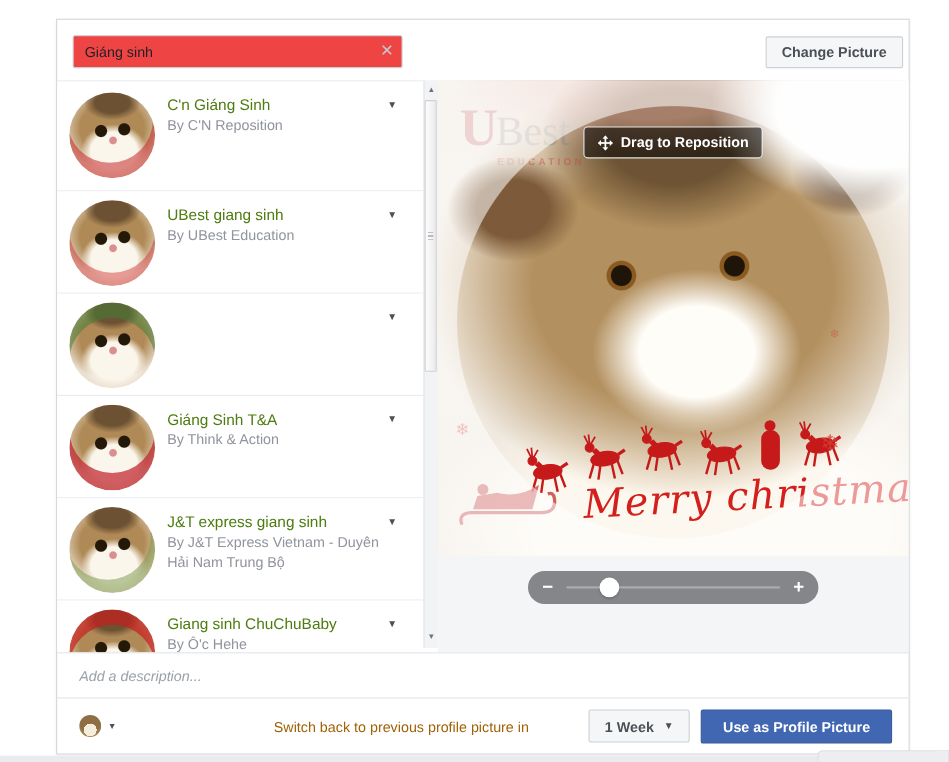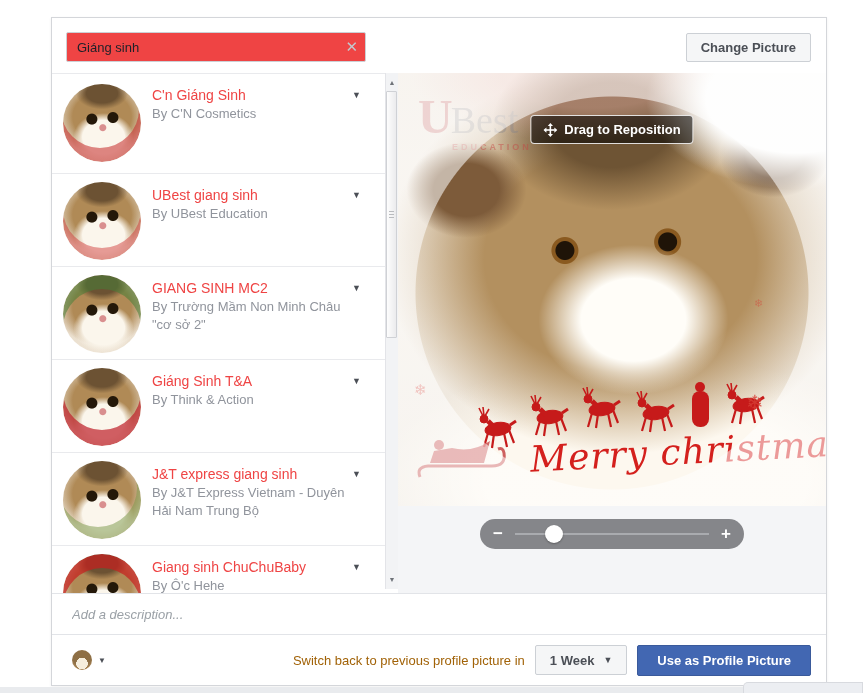--- a/index.html
+++ b/index.html
@@ -26,21 +26,21 @@
     padding:0 30px 0 10px;font-size:13px;color:#1d2129;background:#ef4444;outline:none;
     font-family:"Liberation Sans", sans-serif;
   }
   .clear-x{position:absolute;right:8px;top:6px;font-size:15px;color:#c3c7cd;cursor:pointer;line-height:18px;}
 
   .btn-gray{
     background:#f5f6f7;border:1px solid #ccd0d5;border-radius:2px;color:#4b4f56;
     font-size:13px;font-weight:bold;font-family:"Liberation Sans", sans-serif;
     padding:0 14px;height:29px;cursor:pointer;
   }
-  .change-btn{position:absolute;right:15px;top:15px;}
+  .change-btn{position:absolute;right:5px;top:15px;}
 
   
   .content{position:absolute;left:0;top:55px;width:774px;height:520px;}
 
   .frame-list{list-style:none;margin:0;padding:0;position:absolute;left:0;top:0;width:333px;height:520px;
     overflow:hidden;border-top:1px solid #e9eaed;box-sizing:border-box;}
   .frame-item{position:relative;height:93px;border-bottom:1px solid #e9eaed;box-sizing:border-box;cursor:pointer;background:#fff;}
   .frame-item:first-child{height:100px;}
   .thumb{
     position:absolute;left:11px;top:8px;width:78px;height:78px;border-radius:50%;
@@ -54,21 +54,21 @@
       linear-gradient(180deg,#d9c9b2,#efe5d6);
   }
   .frame-item:first-child .thumb{top:10px;}
   .t1{box-shadow:inset -2px -14px 0 rgba(196,40,40,.55);}
   .t2{box-shadow:inset 0 -12px 0 rgba(205,45,45,.45);}
   .t3{box-shadow:inset 0 14px 0 rgba(70,125,55,.55);}
   .t4{box-shadow:inset 0 -16px 0 rgba(190,30,40,.7);}
   .t5{box-shadow:inset -4px -12px 0 rgba(120,150,70,.5);}
   .t6{box-shadow:inset 0 14px 0 rgba(200,30,30,.7);}
   .ft{position:absolute;left:100px;top:12px;width:195px;}
-  .ft-title{font-size:14px;color:#ef4444;line-height:18px;}
+  .ft-title{font-size:14px;color:#4d7c0f;line-height:18px;}
   .ft-by{font-size:13px;color:#90949c;line-height:18px;margin-top:1px;}
   .caret{font-size:9px;color:#4b4f56;line-height:9px;}
   .frame-item .caret{position:absolute;right:24px;top:17px;}
 
   
   .scrollbar{position:absolute;left:333px;top:0;width:13px;height:516px;background:#f2f3f5;border-left:1px solid #e3e4e8;box-sizing:border-box;}
   .sb-btn{position:absolute;left:0;width:12px;height:15px;display:flex;align-items:center;justify-content:center;
     font-size:7px;color:#6f7379;cursor:pointer;}
   .sb-up{top:2px;}
   .sb-down{bottom:2px;}
@@ -149,21 +149,21 @@
   .footer{position:absolute;left:0;top:616px;width:774px;height:51px;border-top:1px solid #e2e4e8;
     box-sizing:border-box;display:flex;align-items:center;padding:0 15px 0 20px;}
   .avatar-menu{display:flex;align-items:center;gap:6px;cursor:pointer;}
   .avatar{width:20px;height:20px;border-radius:50%;
     background:
       radial-gradient(circle at 50% 68%, #f6eedd 0 34%, rgba(246,238,221,0) 35%),
       radial-gradient(circle at 50% 32%, #8e6f45 0 55%, #c8a06a 100%);}
   .caret.small{font-size:8px;}
   .footer-right{margin-left:auto;display:flex;align-items:center;gap:10px;}
   .switch-text{font-size:13px;color:#a16207;}
-  .week-btn{display:flex;align-items:center;gap:9px;height:30px;}
+  .week-btn{display:flex;align-items:center;gap:9px;height:30px;margin-left:44px;}
   .btn-blue{
     background:#4267b2;border:1px solid #3a5a9b;border-radius:2px;color:#fff;
     font-size:13px;font-weight:bold;font-family:"Liberation Sans", sans-serif;
     height:31px;padding:0 19px;cursor:pointer;
   }
 </style>
 </head>
 <body>
 
 <div class="dialog">
@@ -175,38 +175,34 @@
     </div>
     <button class="btn-gray change-btn">Change Picture</button>
   </div>
 
   <div class="content">
     <ul class="frame-list">
       <li class="frame-item">
         <div class="thumb t1"></div>
         <div class="ft">
           <div class="ft-title">C'n Giáng Sinh</div>
-          <div class="ft-by">By C'N Cosmetics</div>
+          <div class="ft-by">By C'N Reposition</div>
         </div>
         <span class="caret">▼</span>
       </li>
       <li class="frame-item">
         <div class="thumb t2"></div>
         <div class="ft">
           <div class="ft-title">UBest giang sinh</div>
           <div class="ft-by">By UBest Education</div>
         </div>
         <span class="caret">▼</span>
       </li>
       <li class="frame-item">
         <div class="thumb t3"></div>
-        <div class="ft">
-          <div class="ft-title">GIANG SINH MC2</div>
-          <div class="ft-by">By Trường Mầm Non Minh Châu "cơ sở 2"</div>
-        </div>
         <span class="caret">▼</span>
       </li>
       <li class="frame-item">
         <div class="thumb t4"></div>
         <div class="ft">
           <div class="ft-title">Giáng Sinh T&amp;A</div>
           <div class="ft-by">By Think &amp; Action</div>
         </div>
         <span class="caret">▼</span>
       </li>

